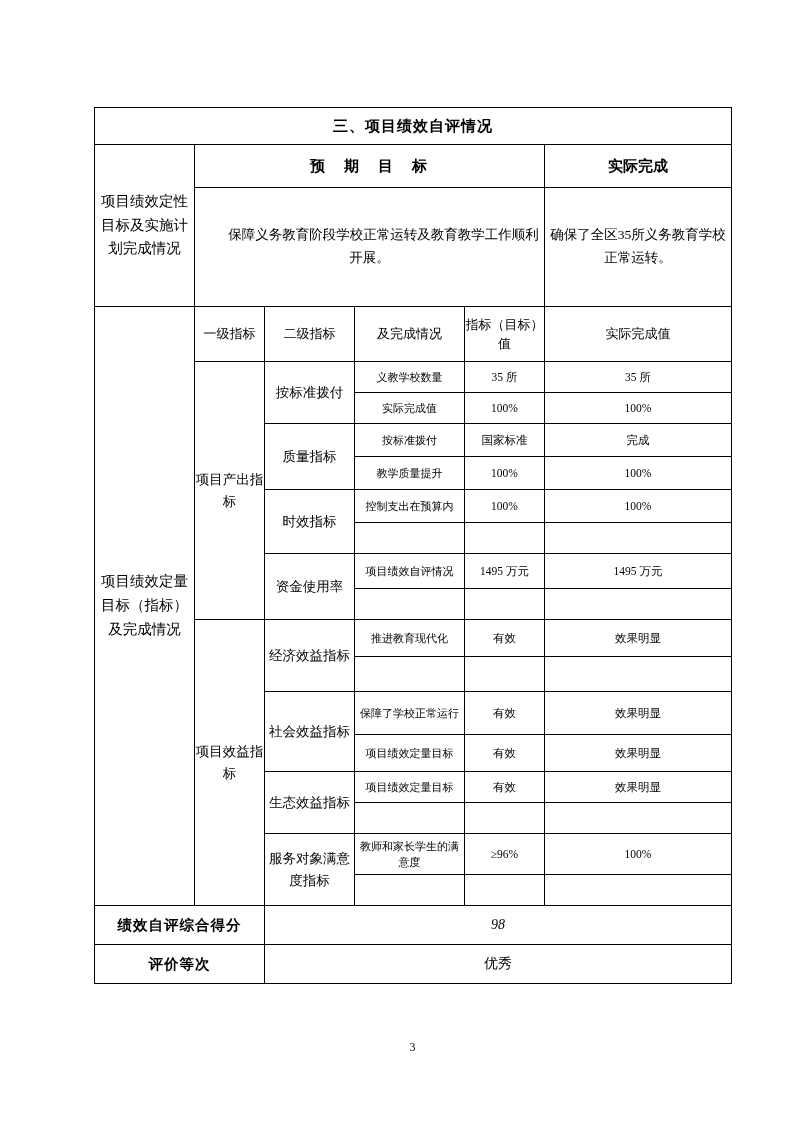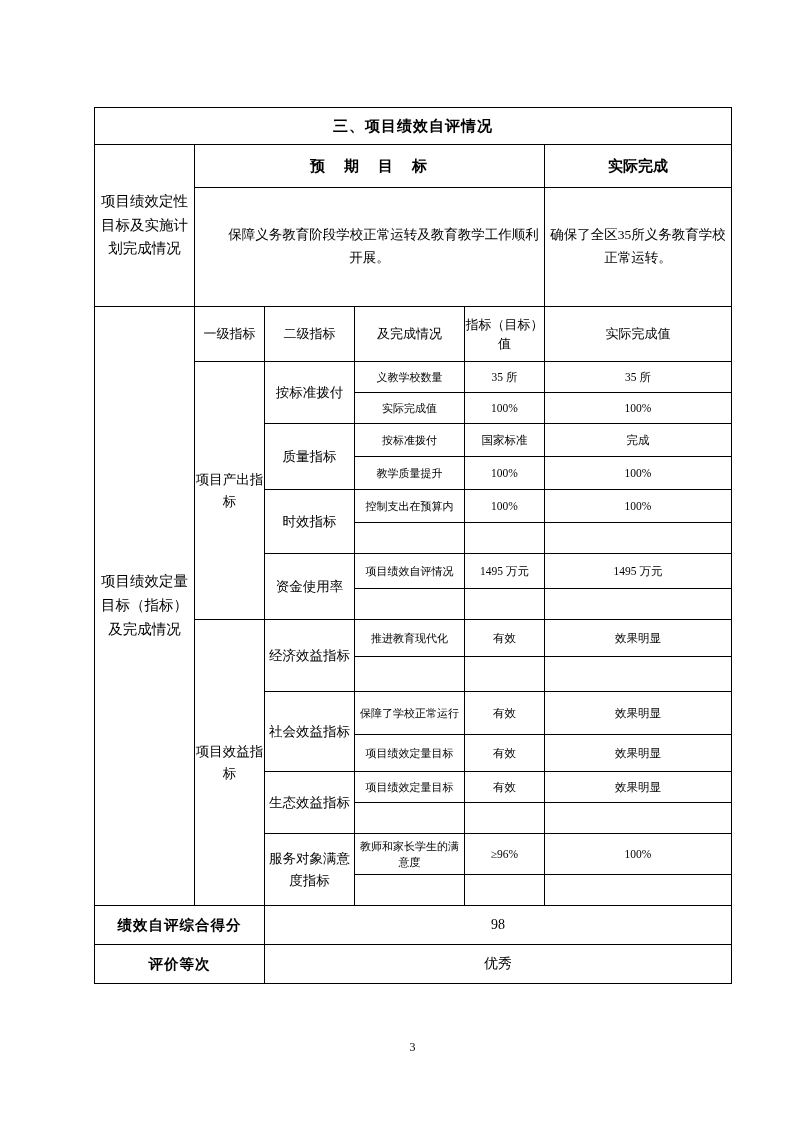--- a/index.html
+++ b/index.html
@@ -104,20 +104,21 @@
     font-size: 11.5px;
     padding: 4px 2px;
   }
   .score-label {
     font-size: 14.5px;
     font-weight: bold;
     letter-spacing: 1px;
   }
   .score-value {
     font-size: 14px;
+    font-style: italic;
   }
   .grade-value {
     font-size: 14px;
   }
   .pagenum {
     position: absolute;
     left: 0;
     top: 1040px;
     width: 793px;
     text-align: center;

